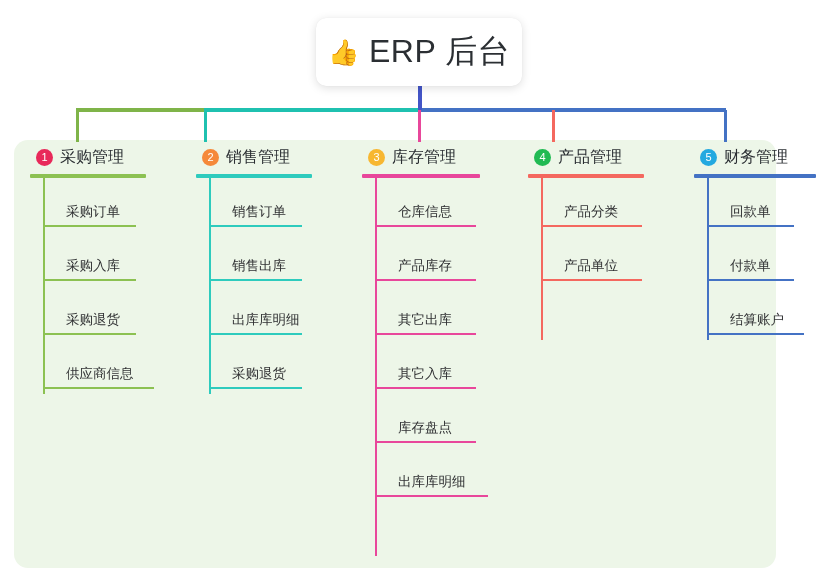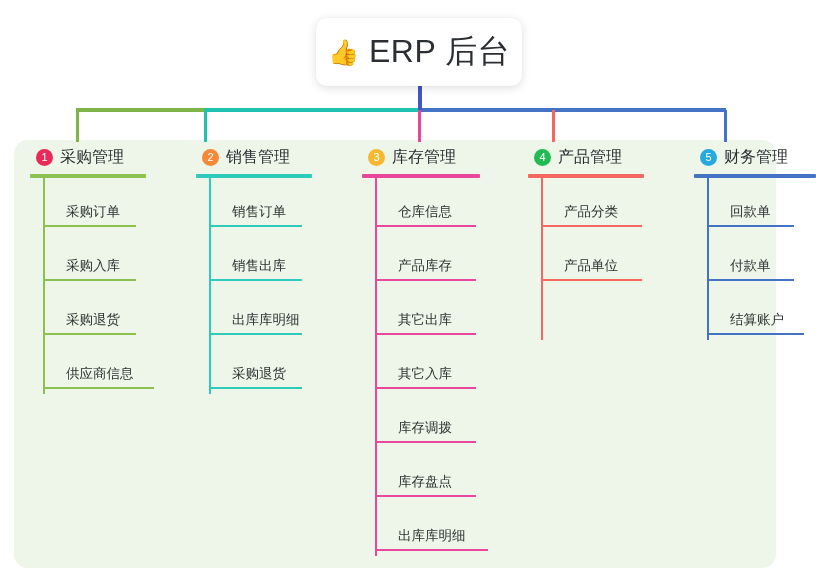--- a/index.html
+++ b/index.html
@@ -239,24 +239,20 @@
         </div>
         <div class="leaf">
           <span class="leaf-label">其它出库</span>
           <div class="leaf-rule" style="background: rgb(232, 71, 155); width: 100px;"></div>
         </div>
         <div class="leaf">
           <span class="leaf-label">其它入库</span>
           <div class="leaf-rule" style="background: rgb(232, 71, 155); width: 100px;"></div>
         </div>
         <div class="leaf">
-          <span class="leaf-label">库存调拨</span>
-          <div class="leaf-rule" style="background: rgb(232, 71, 155); width: 100px;"></div>
-        </div>
-        <div class="leaf">
           <span class="leaf-label">库存盘点</span>
           <div class="leaf-rule" style="background: rgb(232, 71, 155); width: 100px;"></div>
         </div>
         <div class="leaf">
           <span class="leaf-label">出库库明细</span>
           <div class="leaf-rule" style="background: rgb(232, 71, 155); width: 112px;"></div>
         </div>
       </div>
     </div>
     <div class="column" style="left: 528px;">

